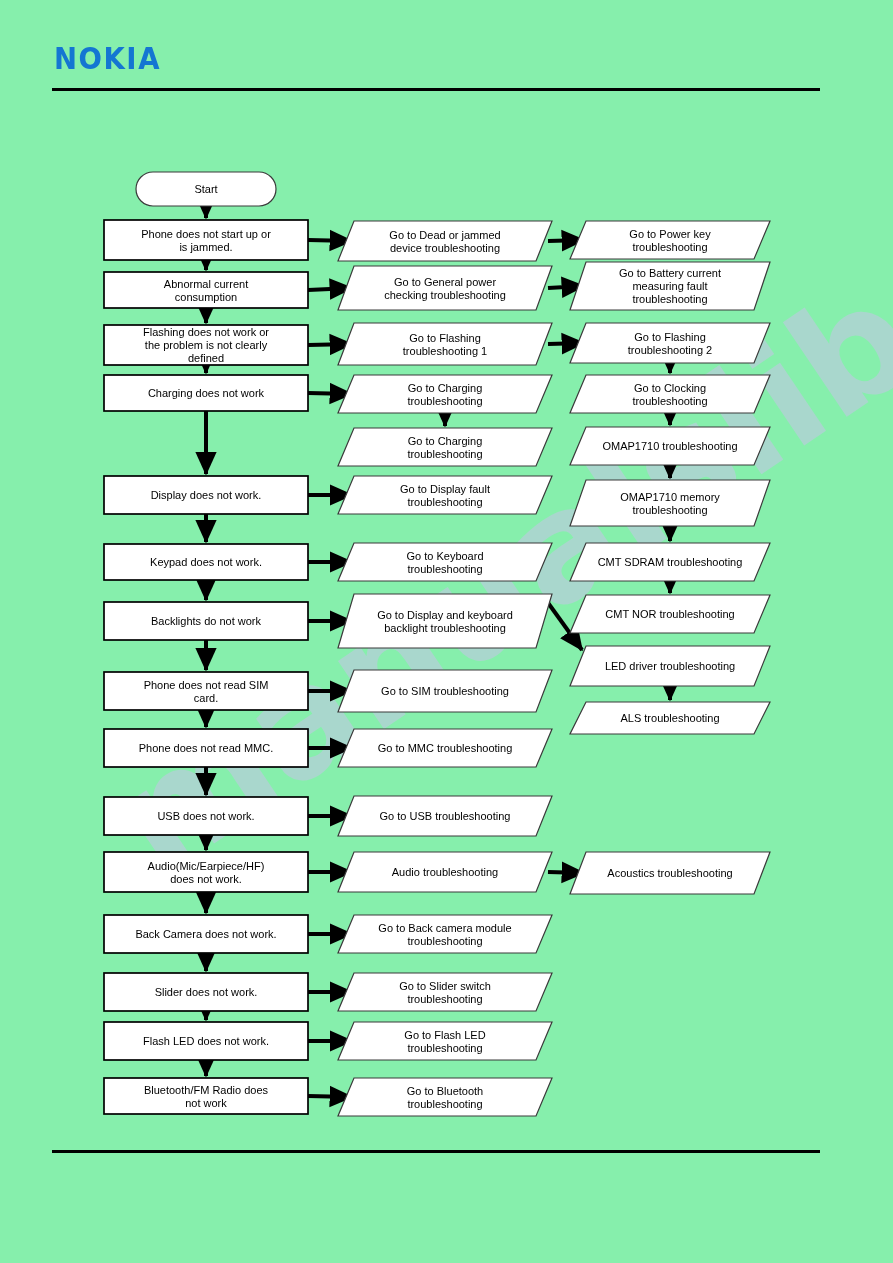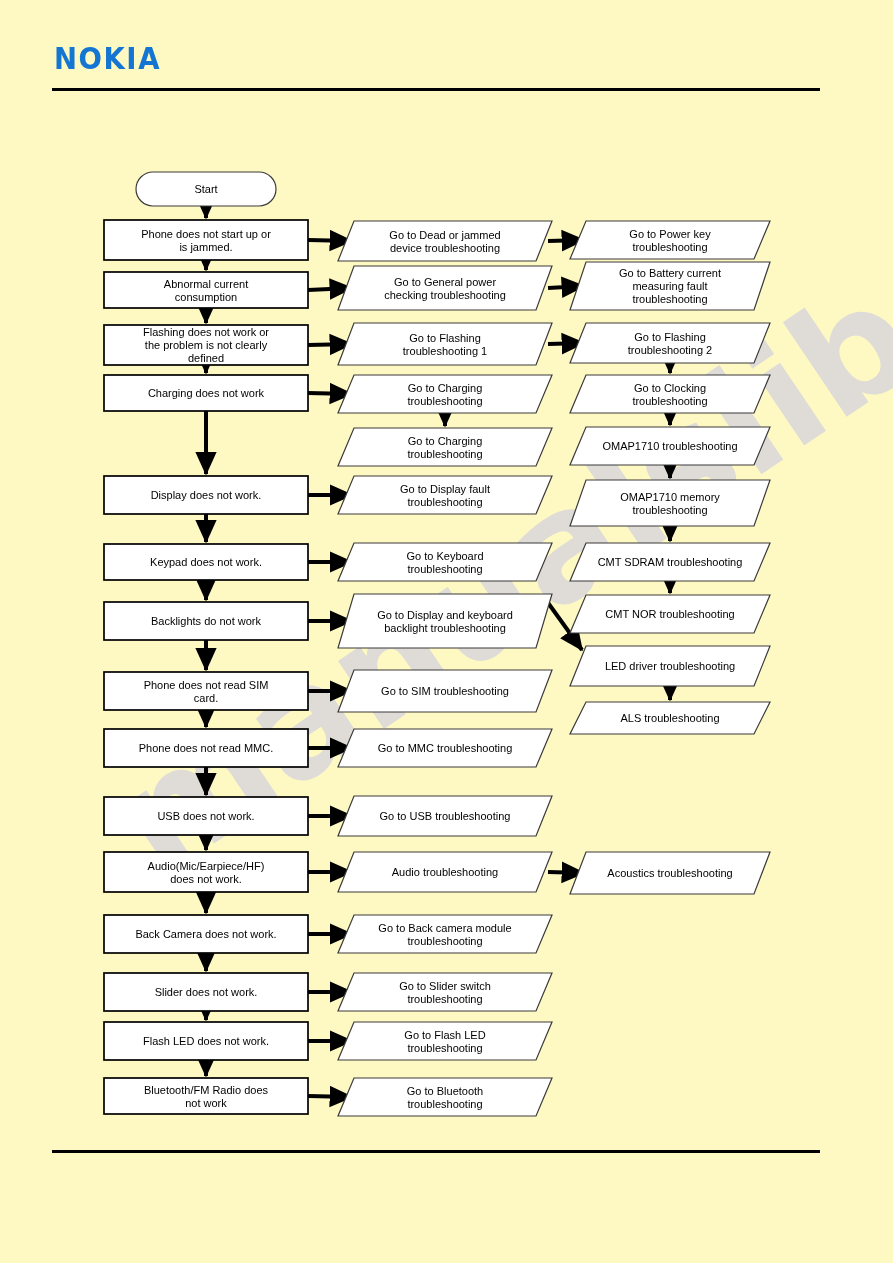--- a/index.html
+++ b/index.html
@@ -11,21 +11,21 @@
     width: 893px;
     height: 1263px;
     position: relative;
     font-family: "Liberation Sans", sans-serif;
     overflow: hidden;
   }
 
   #page {
     position: absolute;
     inset: 0;
-    background: #fef9c3;
+    background: #86efac;
   }
 
   
   #header-logo {
     position: absolute;
     left: 54px;
     top: 44px;
     font-family: "DejaVu Sans", sans-serif;
     font-size: 30px;
     font-weight: bold;

